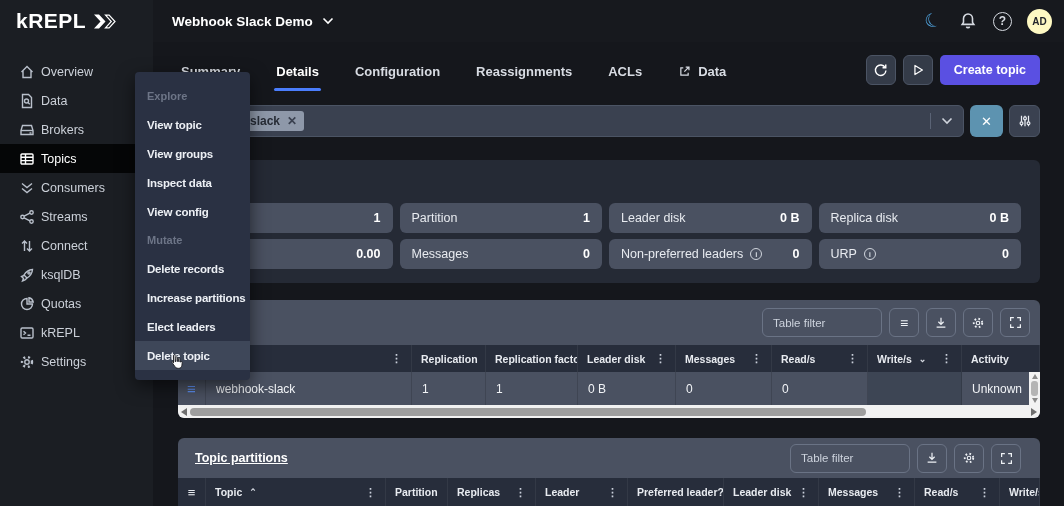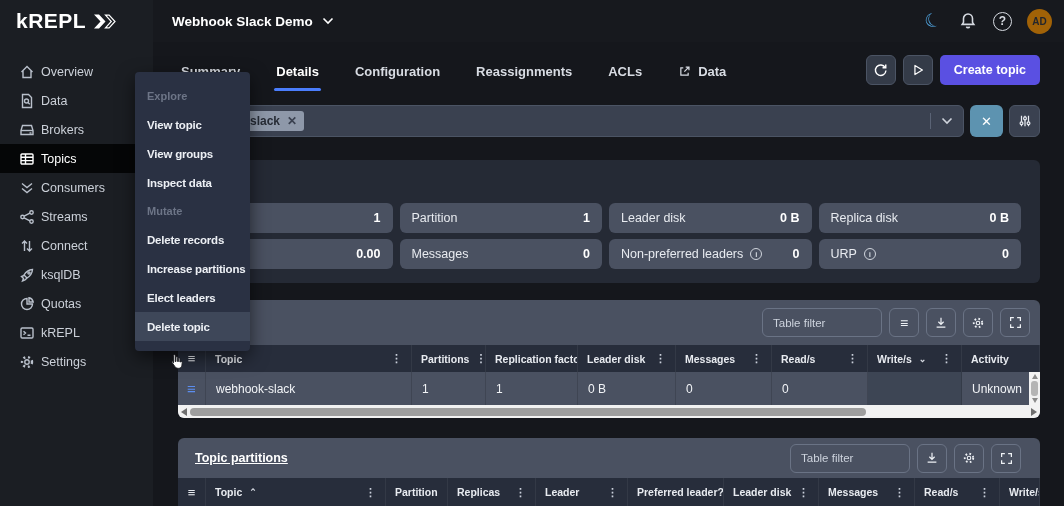--- a/index.html
+++ b/index.html
@@ -20,21 +20,21 @@
   .nav-item.active .nav-label{ color:#fff;}
   
   .main{ position:absolute; left:153px; top:0; right:0; height:506px;}
   .topbar{ height:42px; background:#17191e; display:flex; align-items:center; padding:0 12px 0 19px;}
   .env{ display:flex; align-items:center; gap:9px; font-size:13.5px; font-weight:700; color:#fff; cursor:pointer;}
   .topbar-right{ margin-left:auto; display:flex; align-items:center; gap:15px;}
   .tb-icon{ width:20px; height:20px; color:#d6dae1; cursor:pointer; display:flex; align-items:center; justify-content:center;}
   .moon{ color:#4d9ed8; font-size:19px; line-height:20px; transform:rotate(-18deg);}
   .circle-q{ width:19px; height:19px; border:1.6px solid #d6dae1; border-radius:50%; font-size:12px; font-weight:700;
              display:flex; align-items:center; justify-content:center; color:#d6dae1; cursor:pointer;}
-  .avatar{ width:25px; height:25px; border-radius:50%; background:#a16207; color:#23262c; font-size:10px; font-weight:700;
+  .avatar{ width:25px; height:25px; border-radius:50%; background:#fef9c3; color:#23262c; font-size:10px; font-weight:700;
            display:flex; align-items:center; justify-content:center; cursor:pointer;}
   
   .content{ position:relative; height:464px; background:#15171c; padding:0 24px 0 25px;}
   .tabrow{ margin-top:13px; height:42px; display:flex; align-items:flex-start;}
   .tabs{ display:flex; padding-left:3px;}
   .tab{ margin-right:36px; padding-top:9px; font-size:13px; font-weight:600; color:#d8dce3; cursor:pointer;
         display:flex; align-items:center; gap:7px;}
   .tab.active{ color:#fff; position:relative;}
   .tab.active::after{ content:""; position:absolute; left:-2px; right:-2px; bottom:-12px; height:3px; background:#4a7dfc; border-radius:2px;}
   .tab-actions{ margin-left:auto; display:flex; gap:7px;}
@@ -387,21 +387,21 @@
               </svg>
           </button>
         </div>
         <div class="thead topics-grid">
           <div class="th icon-col">≡</div>
           <div class="th">
               <span>Topic</span>
               <span class="kebab">⋮</span>
             </div>
           <div class="th">
-              <span>Partitions</span>
+              <span>Replication</span>
               <span class="kebab">⋮</span>
             </div>
           <div class="th">
               <span>Replication factor</span>
             </div>
           <div class="th">
               <span>Leader disk</span>
               <span class="kebab">⋮</span>
             </div>
           <div class="th">
@@ -506,20 +506,21 @@
         </div>
       </section>
     </div>
   </div>
 
   <div class="context-menu">
     <div class="menu-heading">Explore</div>
     <div class="menu-item">View topic</div>
     <div class="menu-item">View groups</div>
     <div class="menu-item">Inspect data</div>
+    <div class="menu-item">View config</div>
     <div class="menu-heading">Mutate</div>
     <div class="menu-item">Delete records</div>
     <div class="menu-item">Increase partitions</div>
     <div class="menu-item">Elect leaders</div>
     <div class="menu-item highlighted">Delete topic</div>
   </div>
 
   <svg class="cursor" width="20" height="22" viewBox="0 0 24 26">
     <path d="M9 4c0-1.3 2-1.3 2 0v7.2h1V6.4c0-1.2 1.9-1.2 1.9 0v4.8h1V7.9c0-1.1 1.8-1.1 1.8 0v3.9h.9c.1-1 1.8-.9 1.8.2 0 3.1-.5 5.1-1.5 6.5-.9 1.2-5.1 1.2-6.2 0-1.1-1.3-3.7-5-4.3-6.1-.6-1.2 1-2.1 1.8-1.1L9 12.8z" fill="#fff" stroke="#1c1e22" stroke-width="1.1"></path>
   </svg>

